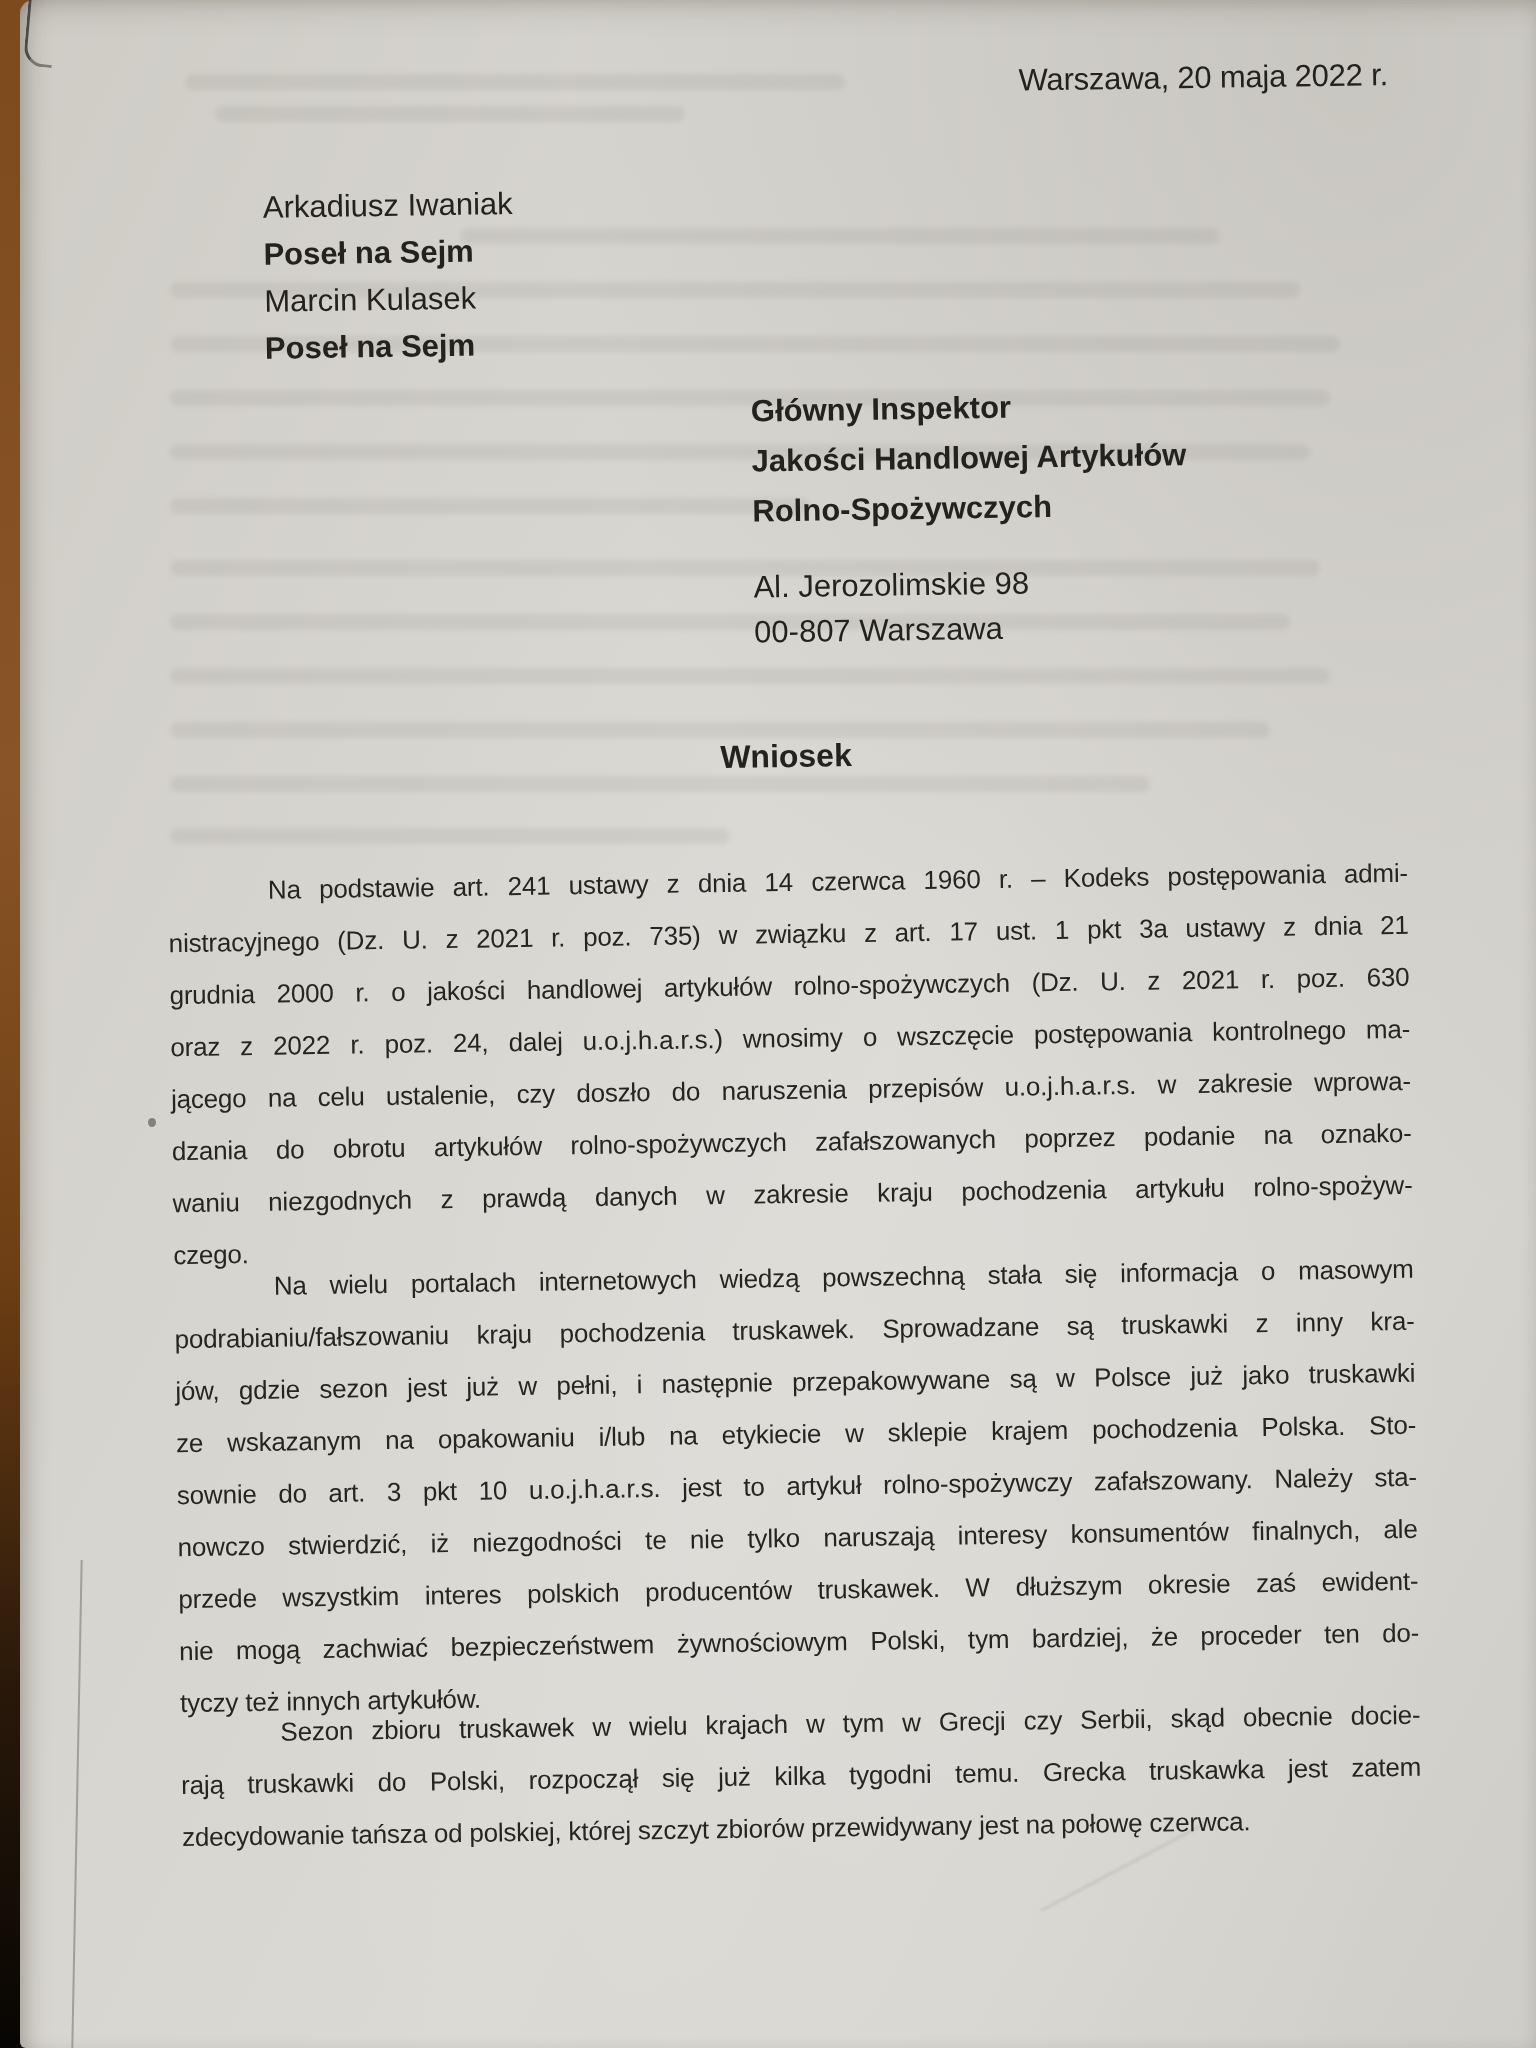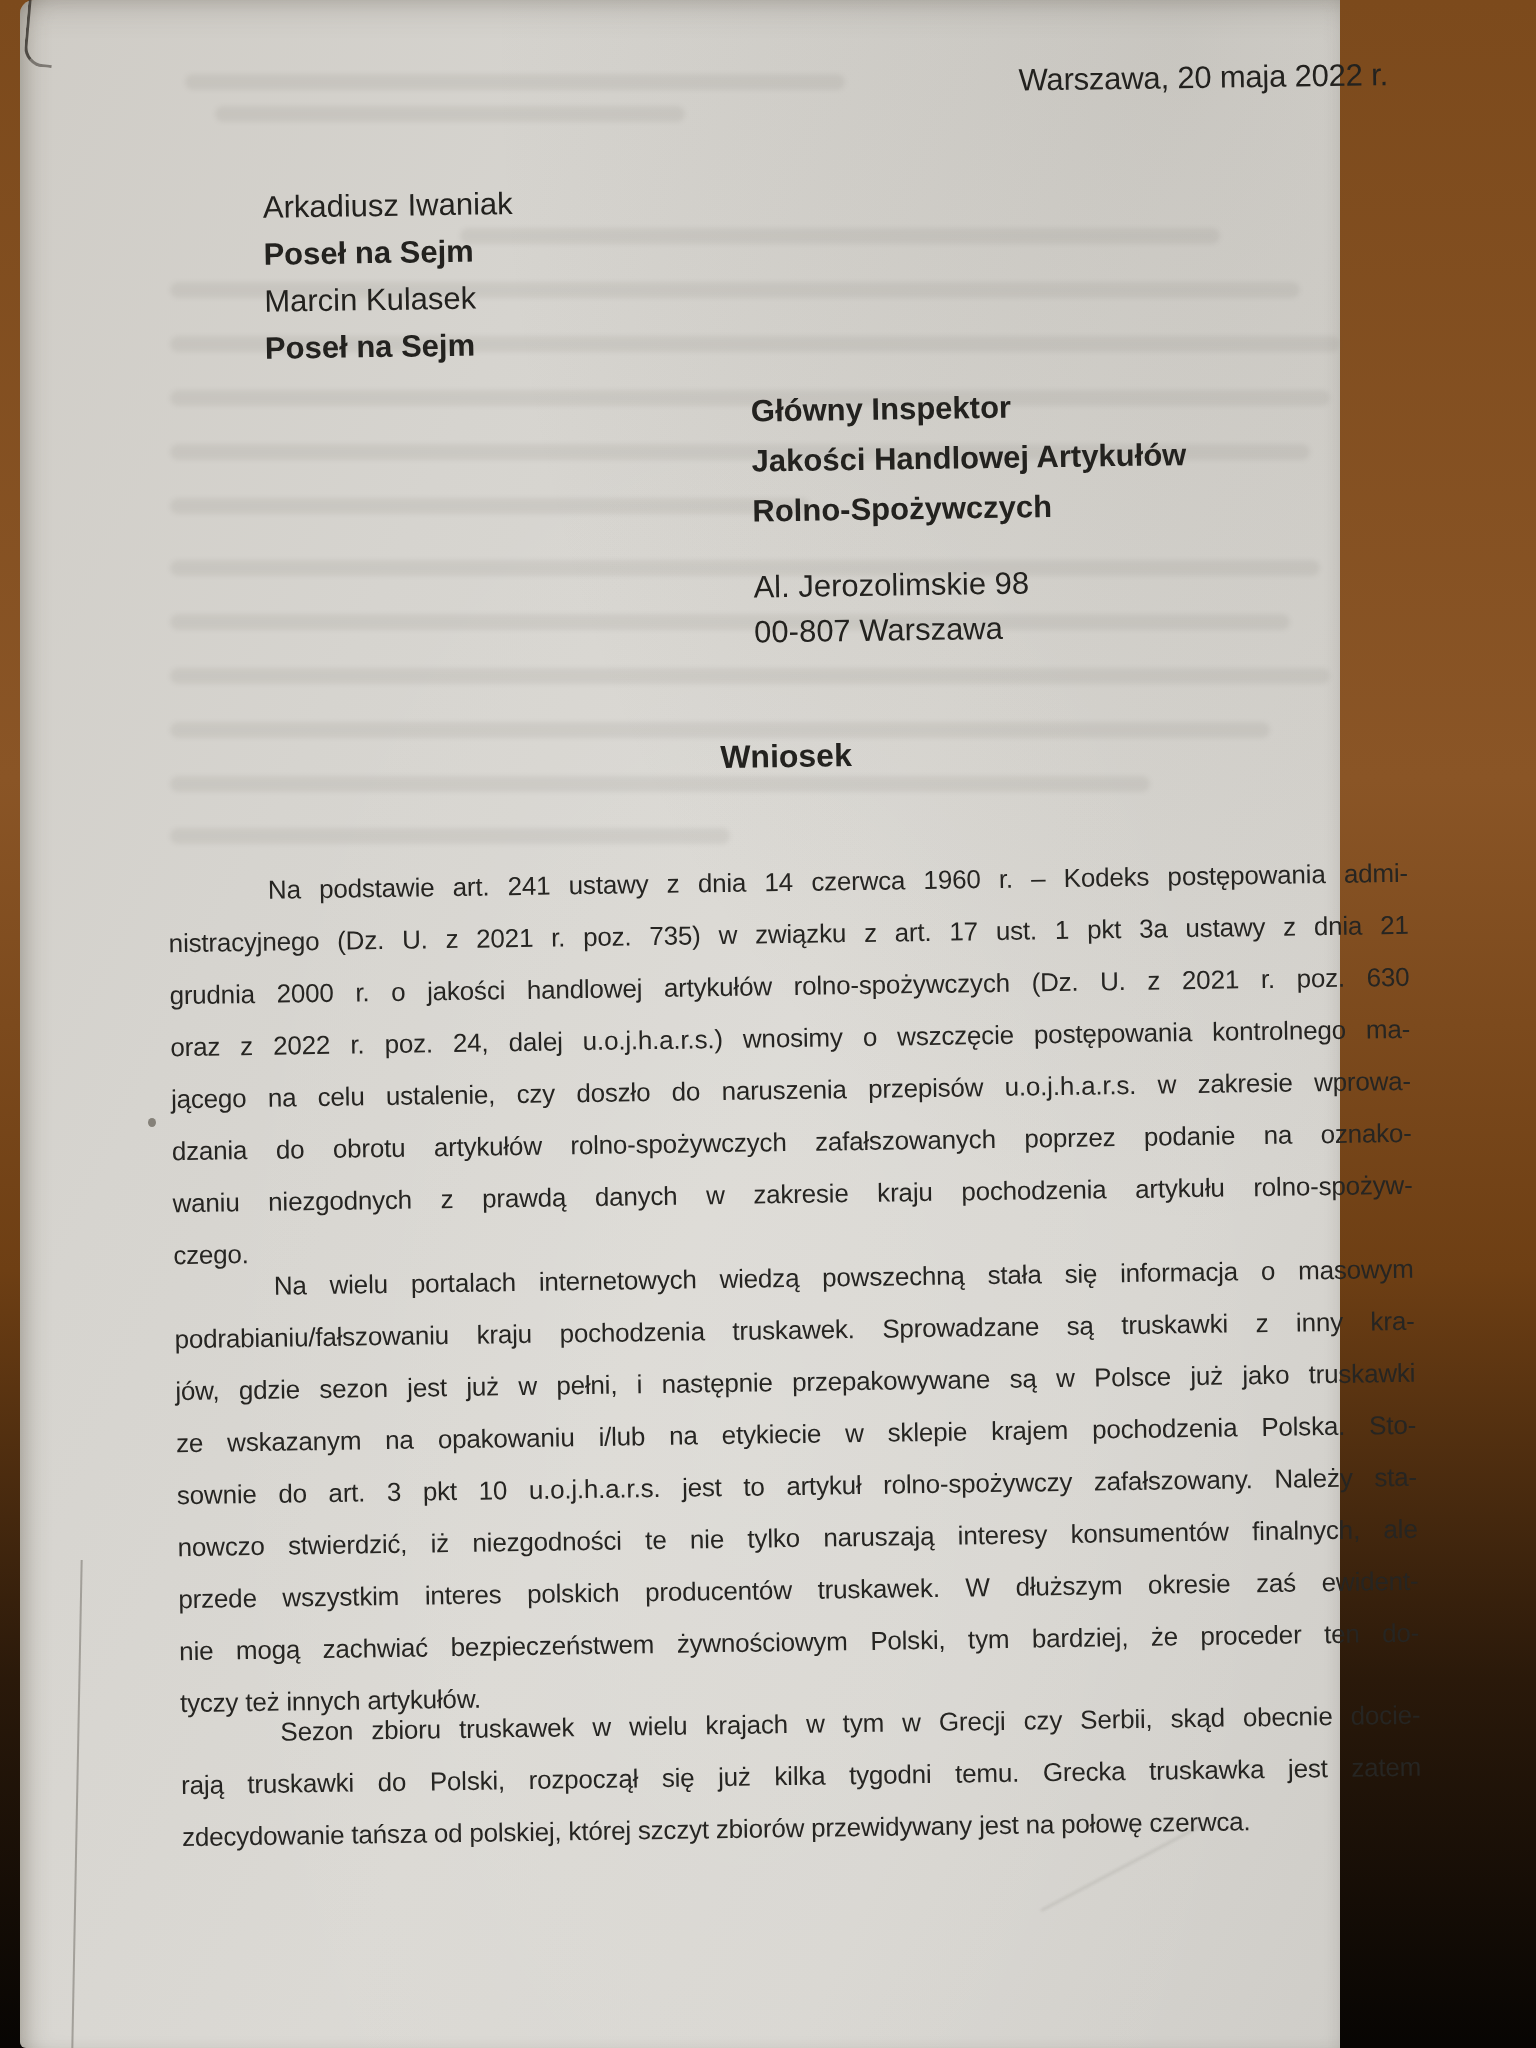--- a/index.html
+++ b/index.html
@@ -5,21 +5,21 @@
 <style>
   html,body{margin:0;padding:0;}
   body{
     width:1536px;height:2048px;position:relative;overflow:hidden;
     background:
       linear-gradient(180deg, #7c4a1c 0%, #8a5526 38%, #6e3f14 62%, #2a190a 82%, #070503 100%);
     font-family:"Liberation Sans", sans-serif;
   }
   
   .paper{
-    position:absolute;left:20px;top:0;width:1320px;height:2048px;
+    position:absolute;left:20px;top:0;width:1516px;height:2048px;
     background:
       radial-gradient(ellipse at 88% 2%, rgba(105,100,90,.16), transparent 42%),
       radial-gradient(ellipse at 55% 70%, rgba(255,255,252,.10), transparent 55%),
       linear-gradient(115deg,#cfccc6 0%, #d6d4cf 28%, #dbd9d4 55%, #d8d6d1 76%, #cfcdc8 100%);
     border-radius:14px 0 0 6px;
     box-shadow:
       inset 20px 0 26px -16px rgba(75,65,50,.38),
       inset -8px 0 20px -12px rgba(95,90,80,.22),
       inset 0 26px 32px -22px rgba(95,90,80,.30);
   }

